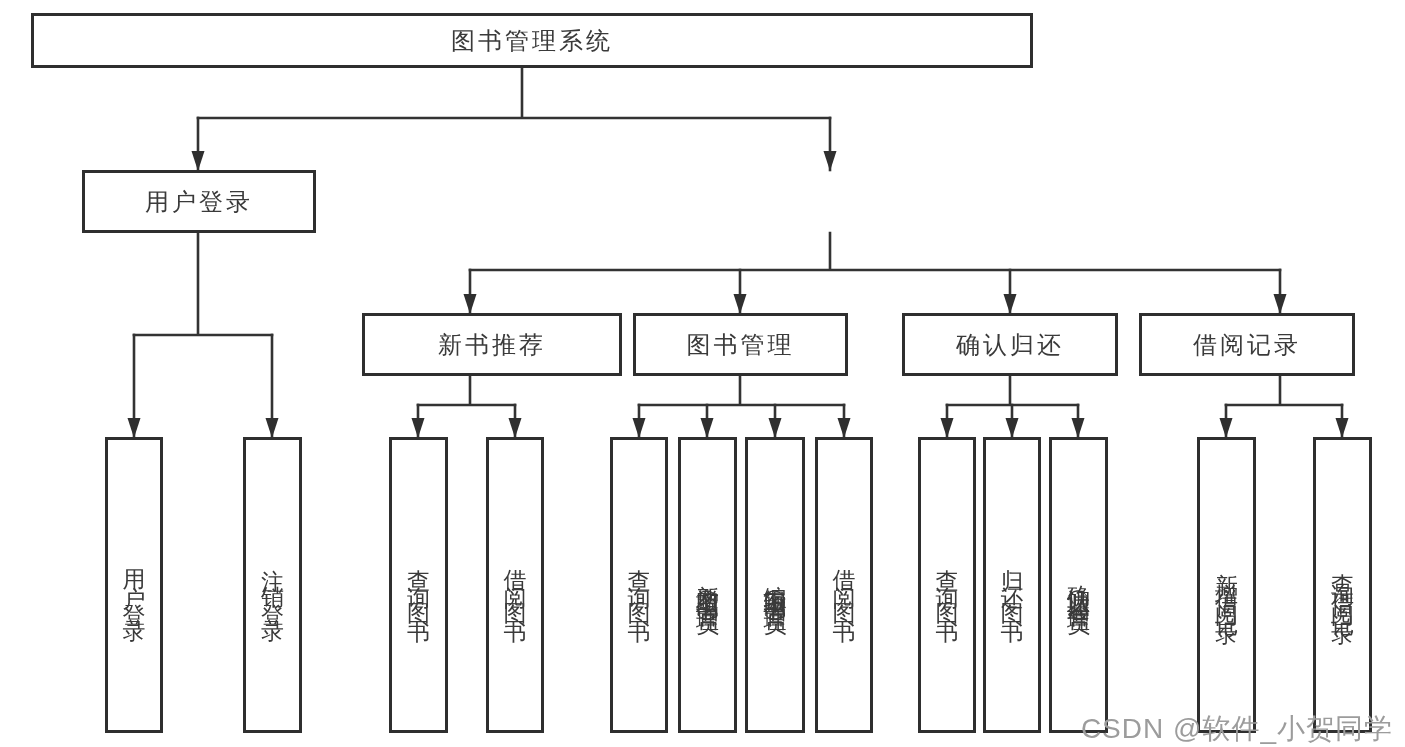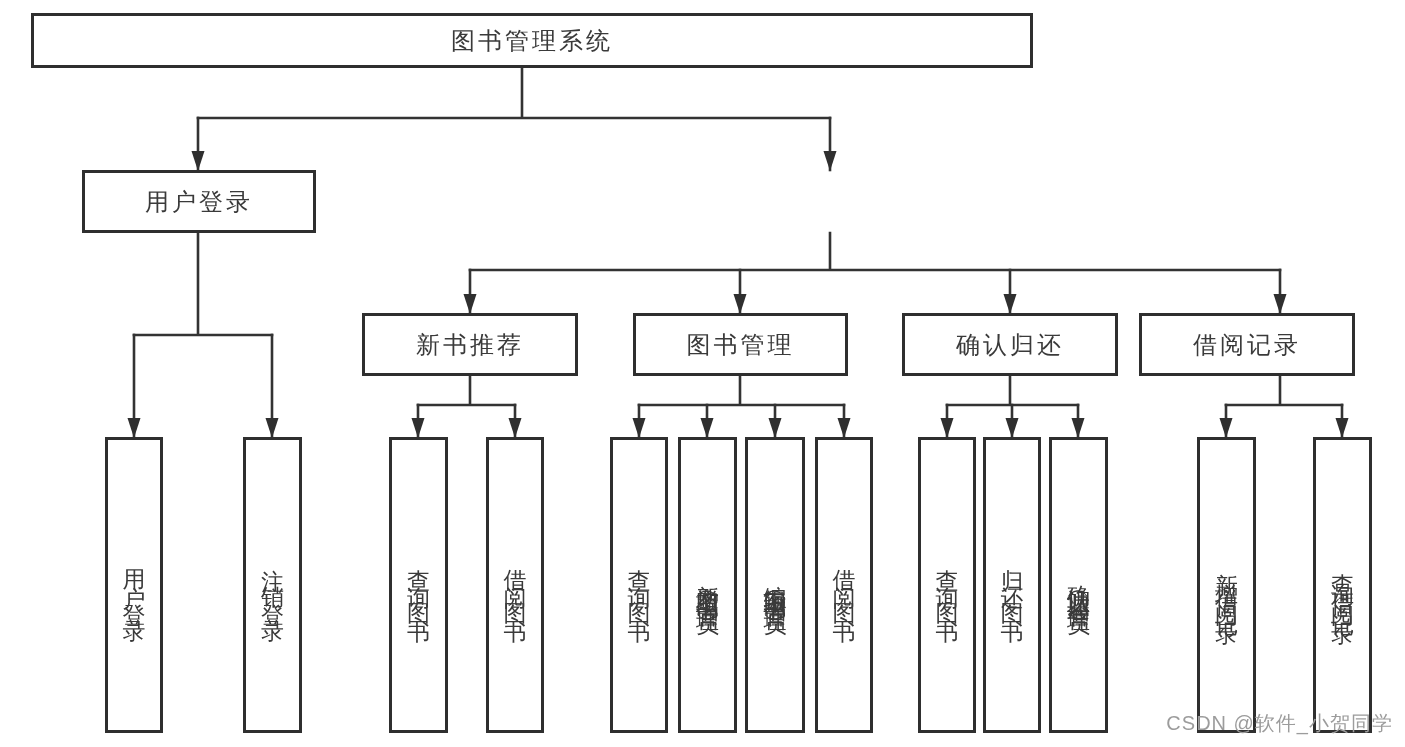--- a/index.html
+++ b/index.html
@@ -19,21 +19,21 @@
   .node{
     position:absolute;box-sizing:border-box;background:#fff;
     border:3px solid var(--border);
     display:flex;align-items:center;justify-content:center;
     font-size:24px;letter-spacing:3px;white-space:nowrap;
   }
   .root{left:31px;top:13px;width:1002px;height:55px;}
   .lvl2a{left:82px;top:170px;width:234px;height:63px;}
   .lvl2b{left:712px;top:170px;width:236px;height:63px;}
   .lvl3{top:313px;height:63px;}
-  .l3a{left:362px;width:216px;}
+  .l3a{left:362px;width:260px;}
   .l3b{left:633px;width:215px;}
   .l3c{left:902px;width:216px;}
   .l3d{left:1139px;width:216px;}
   .leaf{
     position:absolute;top:437px;height:296px;box-sizing:border-box;background:#fff;
     border:3px solid var(--border);
     display:flex;align-items:center;justify-content:center;
   }
   .leaf .vtext{
     writing-mode:vertical-rl;text-orientation:mixed;
@@ -44,21 +44,21 @@
   .ls9 .vtext{letter-spacing:4px;}
   .f1{left:105px;width:58px;} .f2{left:243px;width:59px;}
   .f3{left:389px;width:59px;} .f4{left:486px;width:58px;}
   .f5{left:610px;width:58px;} .f6{left:678px;width:59px;}
   .f7{left:745px;width:60px;} .f8{left:815px;width:58px;}
   .f9{left:918px;width:58px;} .f10{left:983px;width:58px;}
   .f11{left:1049px;width:59px;} .f12{left:1197px;width:59px;}
   .f13{left:1313px;width:59px;}
   .watermark{
     position:absolute;right:12px;top:710px;z-index:5;
-    font-size:20px;letter-spacing:1px;color:var(--wm);white-space:nowrap;
+    font-size:28px;letter-spacing:1px;color:var(--wm);white-space:nowrap;
   }
   path,line{stroke:var(--line);stroke-width:2.6;fill:none;stroke-linecap:square;}
 </style>
 </head>
 <body>
 
 <div class="canvas">
 
   <svg class="connectors" viewBox="0 0 1405 747" xmlns="http://www.w3.org/2000/svg">
     <defs>

